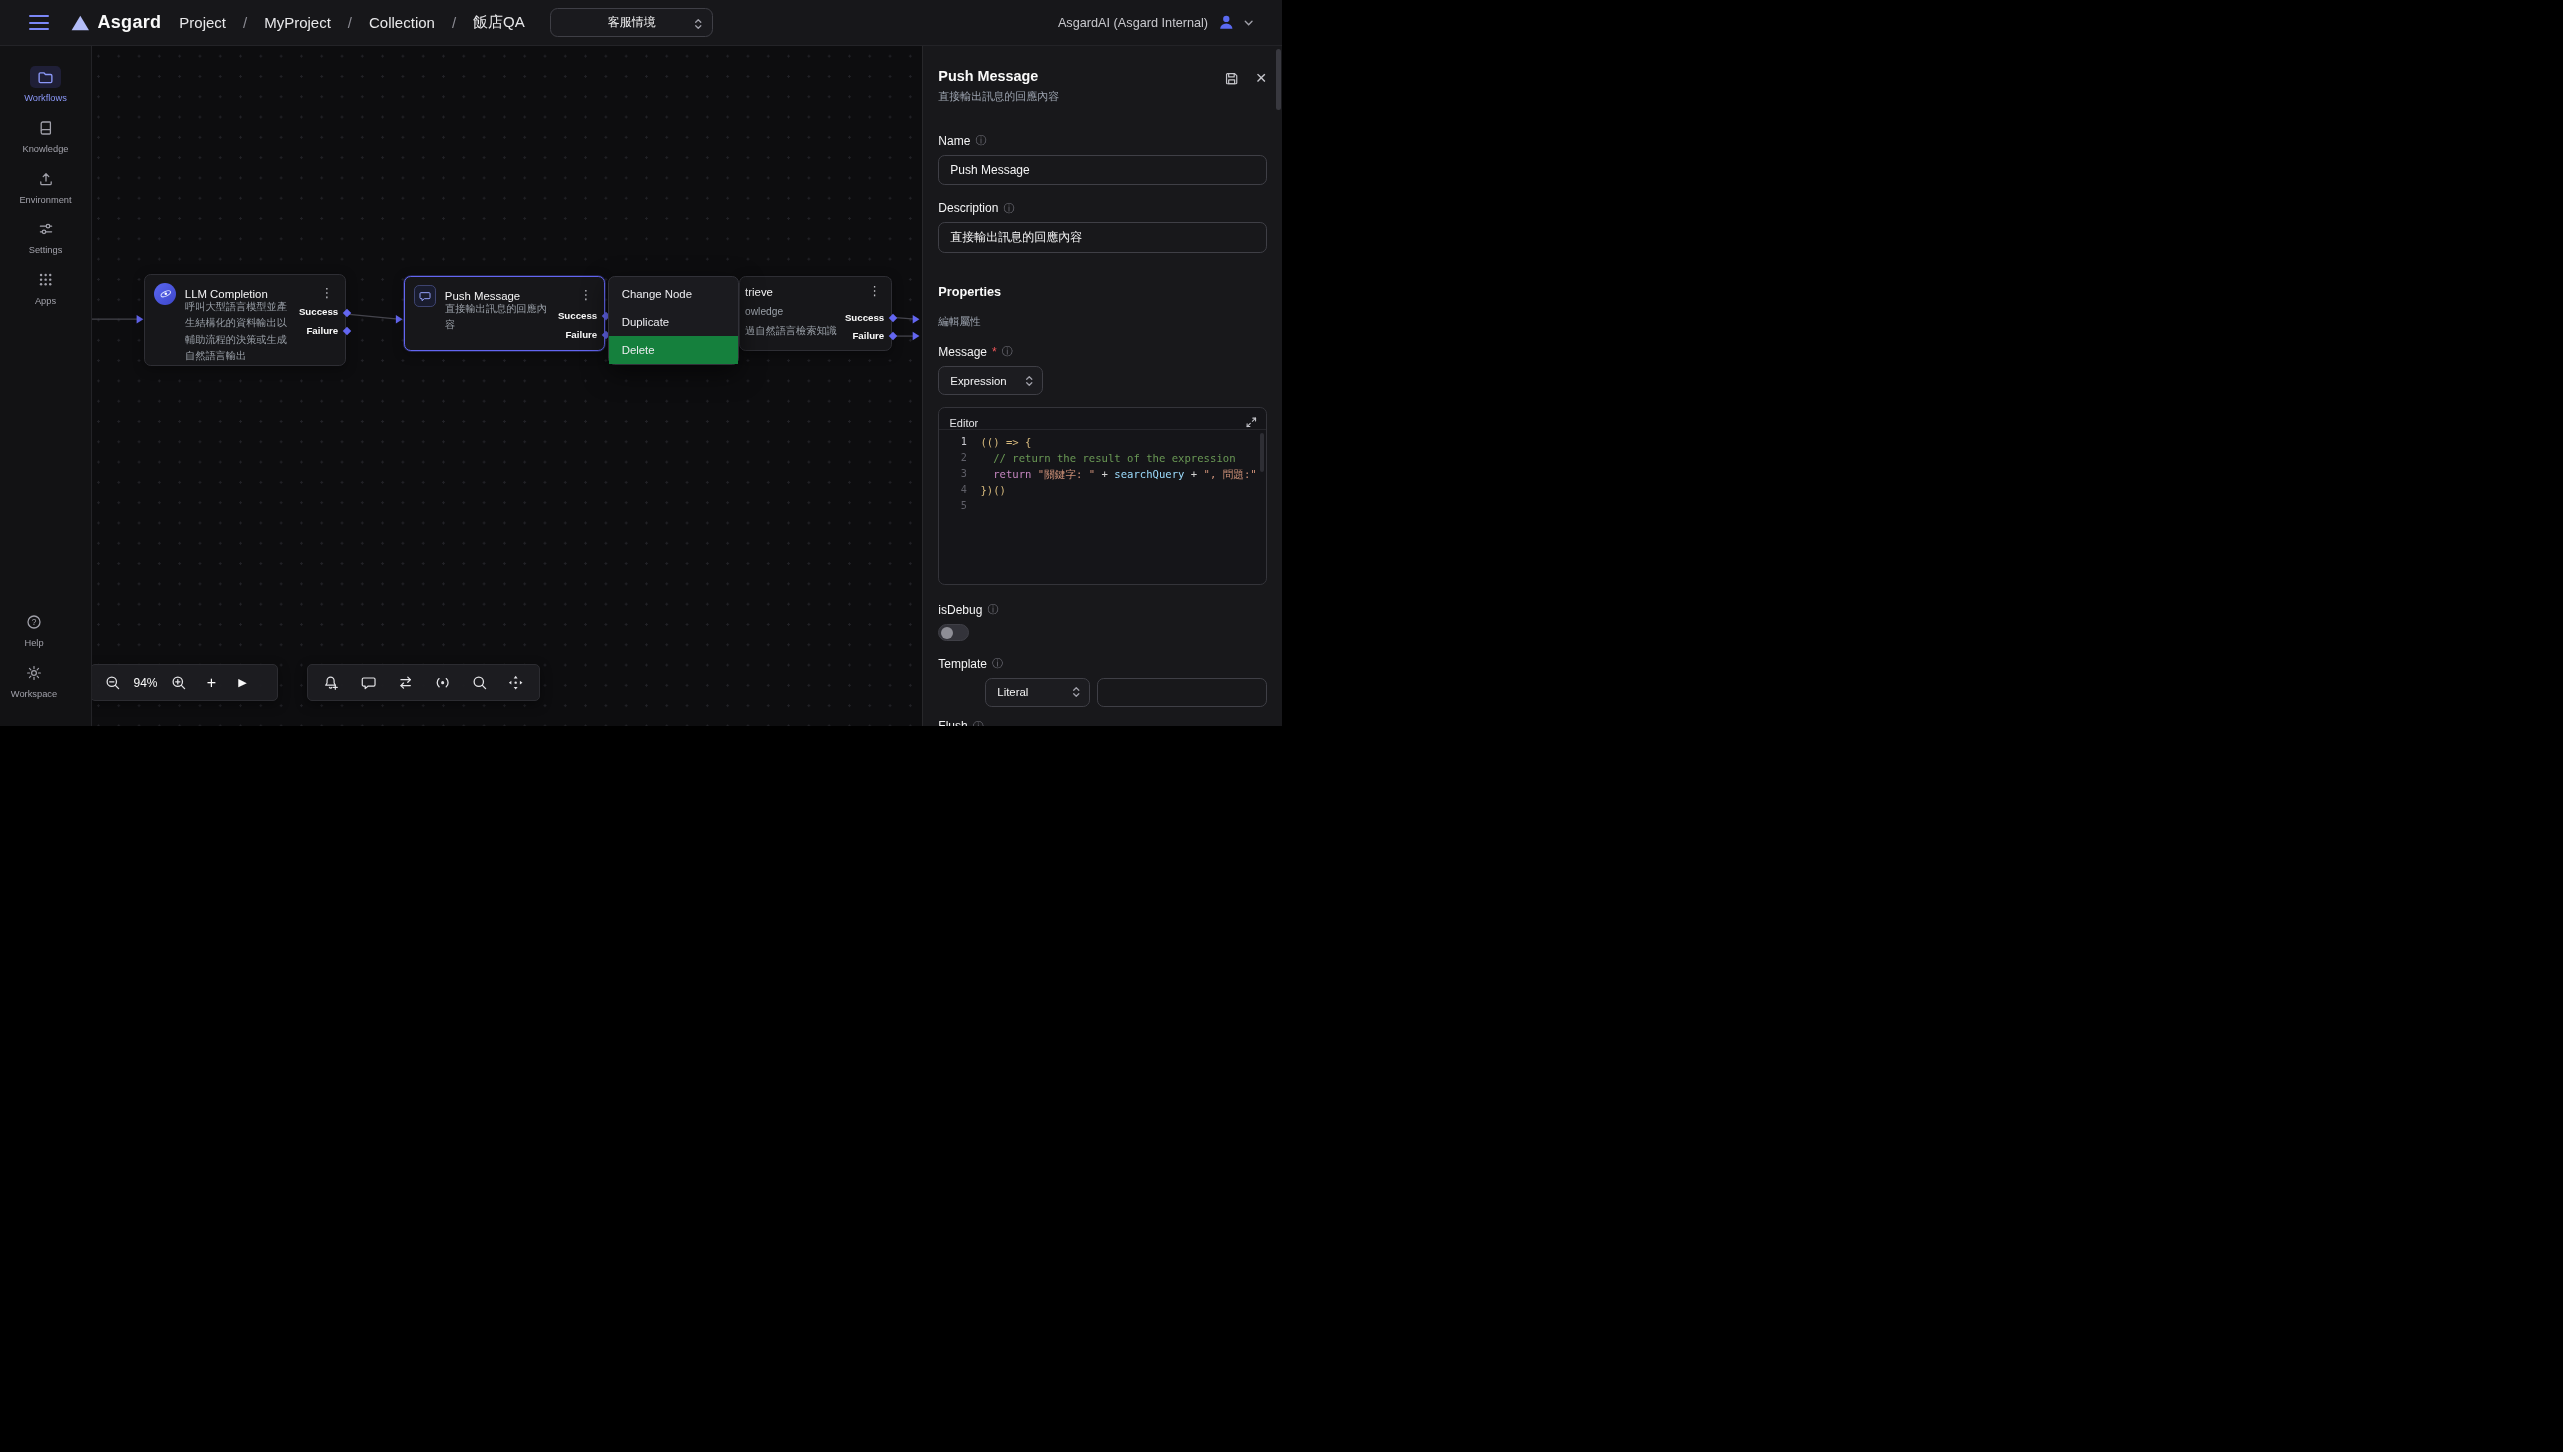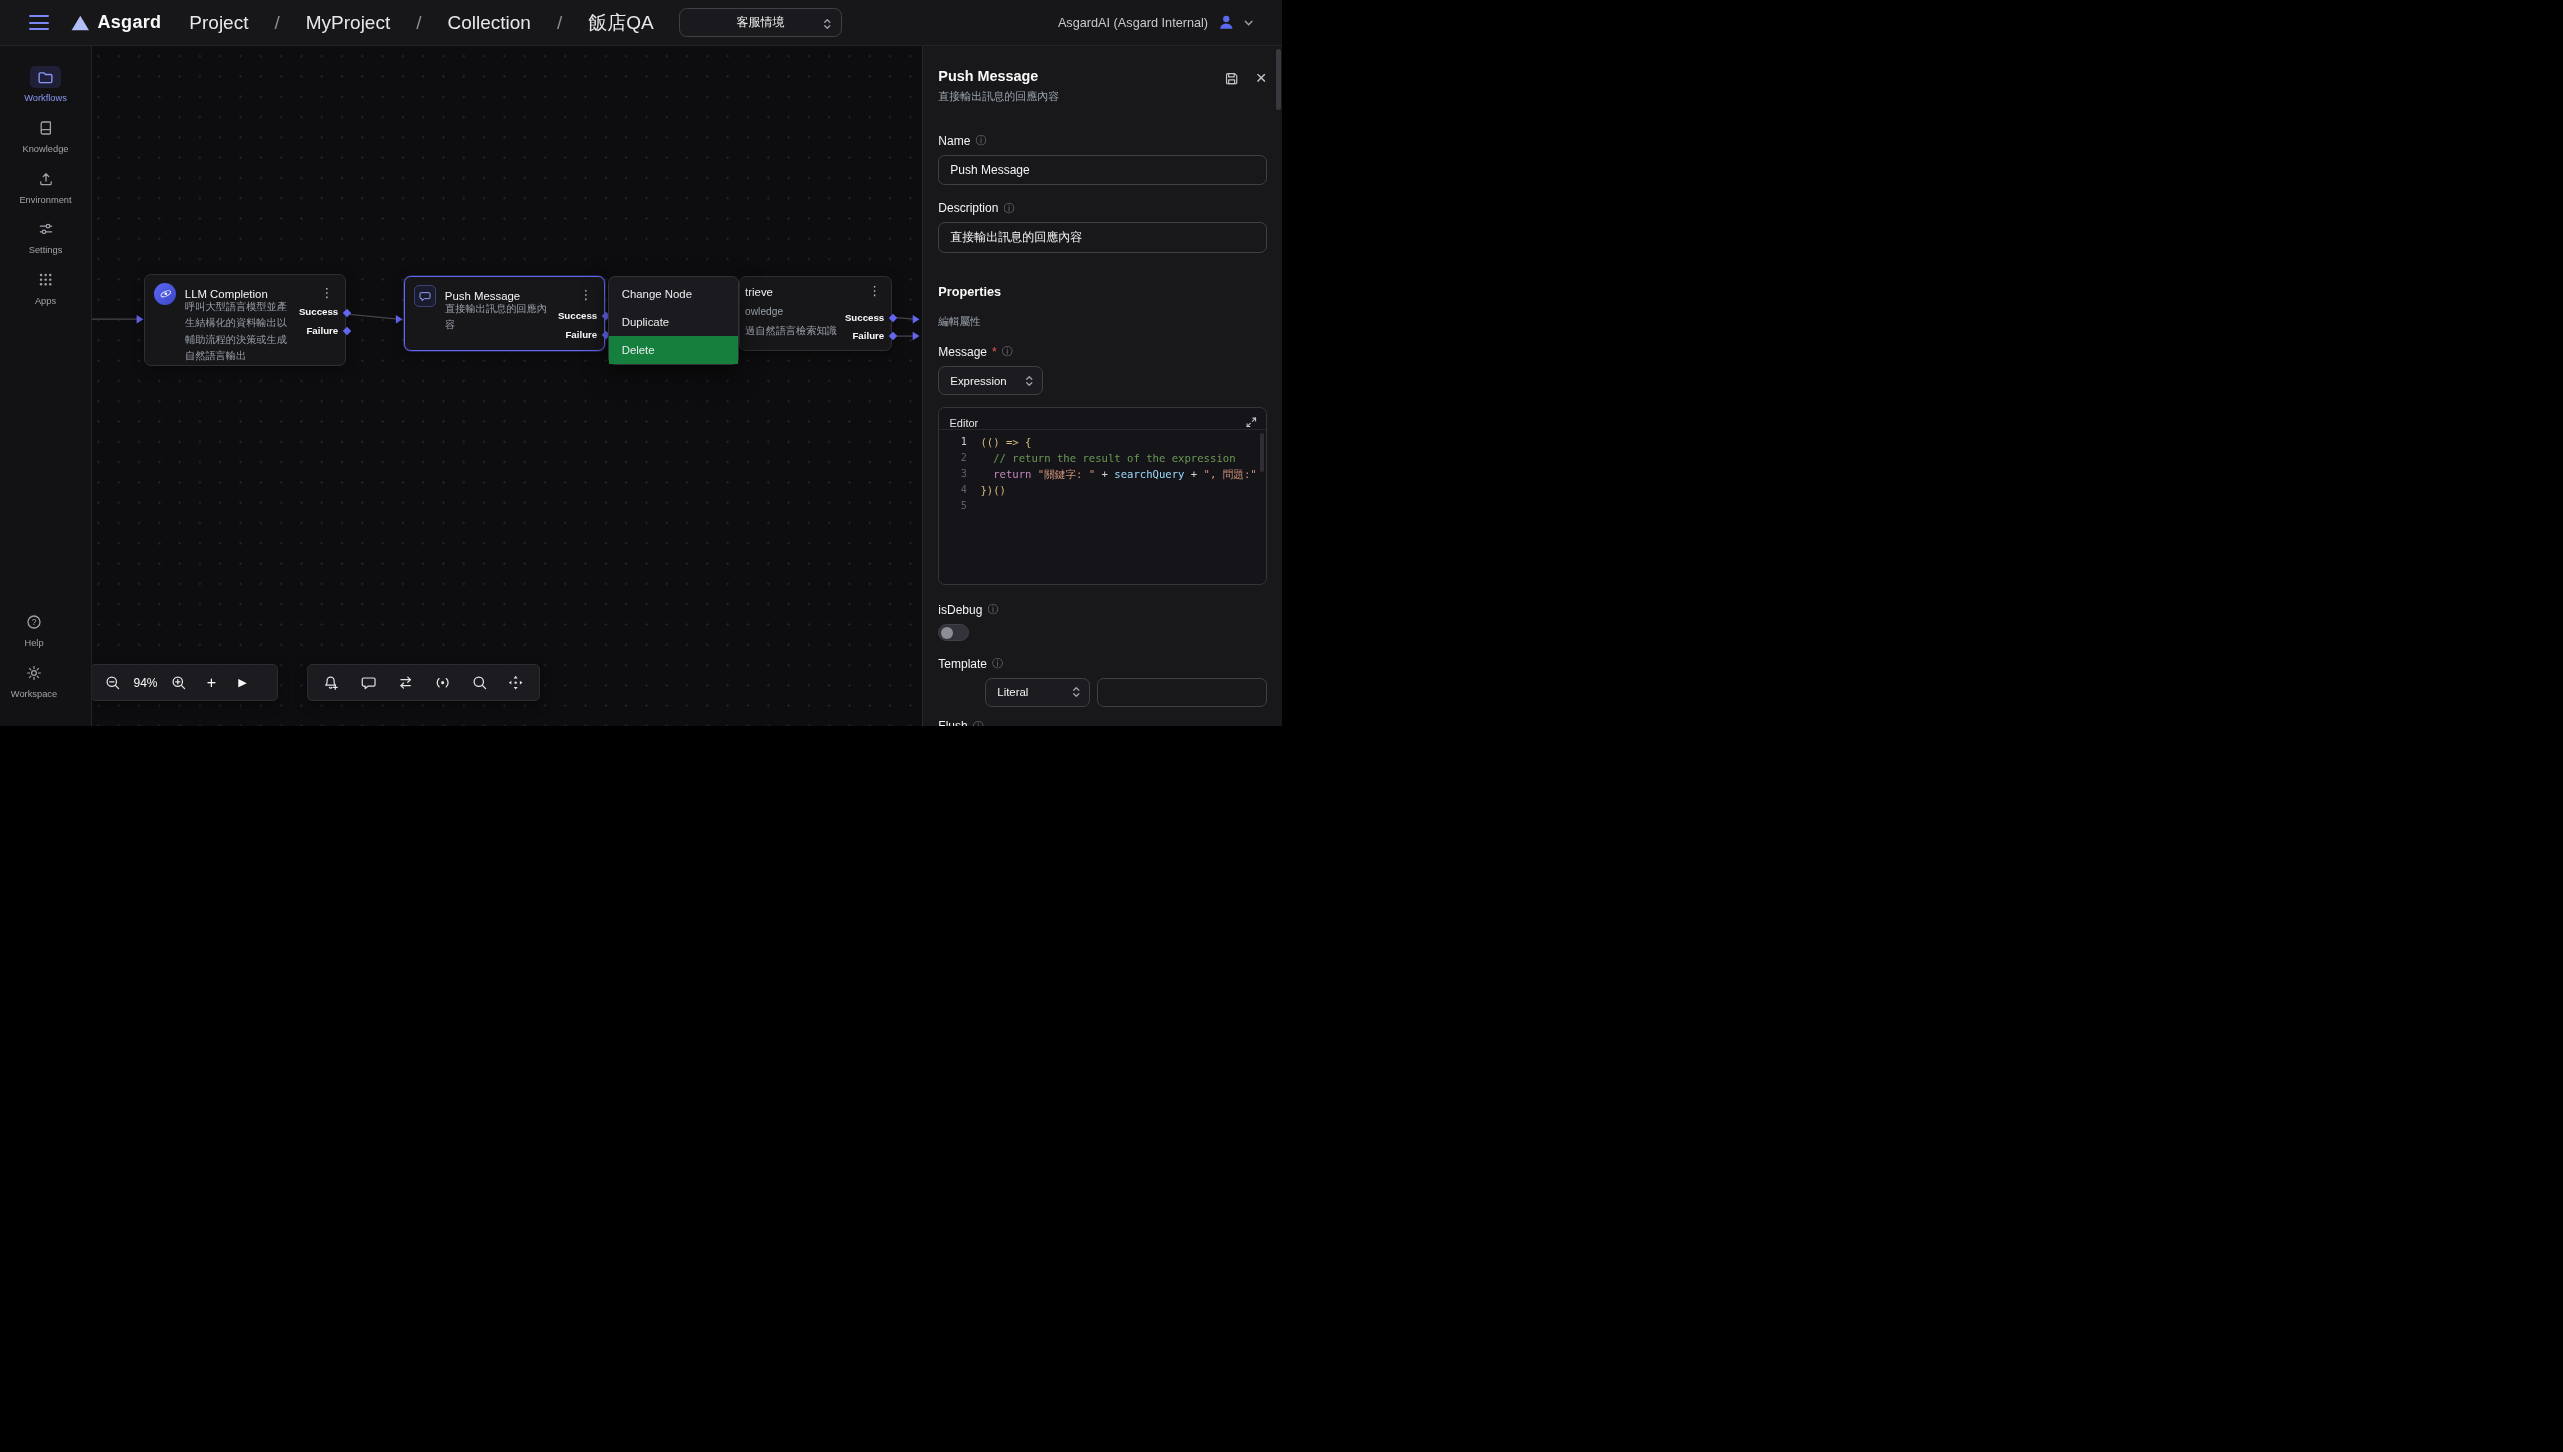--- a/index.html
+++ b/index.html
@@ -9,21 +9,21 @@
          font-family:"Liberation Sans", sans-serif; }
 
   
   .topbar { position:absolute; top:0; left:0; width:100%; height:46px;
             background:#17171a; border-bottom:0.8px solid #232327;
             display:flex; align-items:center; padding:0 29px; z-index:30; }
   .hamburger { width:20.3px; display:flex; flex-direction:column; gap:4.2px; cursor:pointer; }
   .hamburger span { display:block; height:2px; border-radius:1.7px; background:#7b87f7; }
   .logo { display:flex; align-items:center; gap:7.6px; margin-left:22px; cursor:pointer; }
   .logo-text { font-size:18px; font-weight:700; color:#fafafa; letter-spacing:0.3px; }
-  .breadcrumb { display:flex; align-items:center; gap:26px; margin-left:28px; font-size:19px; color:#e8e8ea; }
+  .breadcrumb { display:flex; align-items:center; gap:17px; margin-left:18px; font-size:15px; color:#e8e8ea; }
   .crumb { cursor:pointer; }
   .crumb-sep { color:#8b8b93; }
   .env-select { margin-left:25.4px; width:163px; height:29px; border:0.8px solid #3f3f46;
                 border-radius:7.6px; display:flex; align-items:center; justify-content:center;
                 position:relative; font-size:12px; color:#f4f4f5; cursor:pointer; background:#1a1a1e; }
   .env-select .updown { position:absolute; right:9.3px; top:8.5px; }
   .account { margin-left:auto; display:flex; align-items:center; gap:8.5px; cursor:pointer; }
   .account-label { font-size:12.7px; color:#c8c8cd; }
 
   

